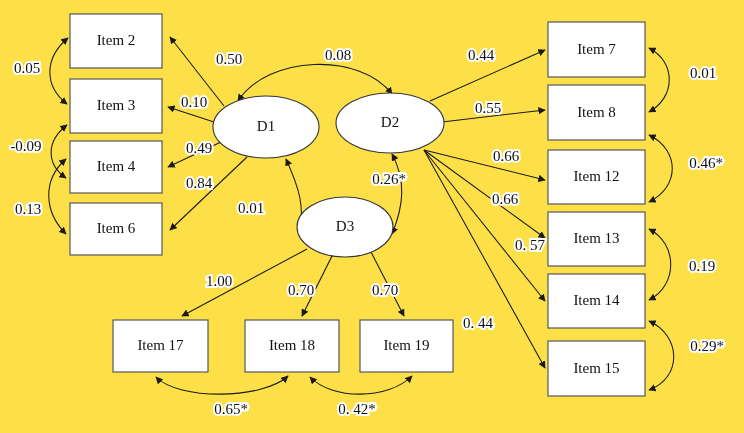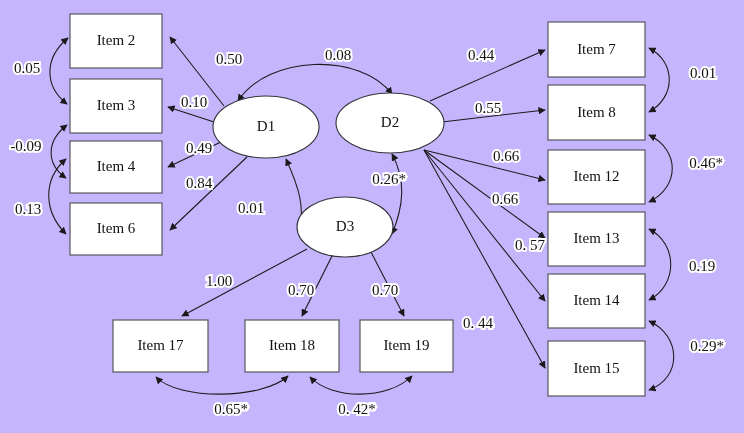--- a/index.html
+++ b/index.html
@@ -1,17 +1,17 @@
 <!DOCTYPE html>
 <html><head>
 <meta charset="utf-8">
 <style>
   html,body{margin:0;padding:0;background:#ffffff;}
   body{width:744px;height:433px;overflow:hidden;font-family:"Liberation Serif",serif;}
-  #diagram{position:relative;width:744px;height:433px;background:#c4b5fd;}
+  #diagram{position:relative;width:744px;height:433px;background:#fde047;}
   svg#canvas{position:absolute;left:0;top:0;width:744px;height:433px;}
   .box-label,.lat-label,.path-label{
     font-family:"Liberation Serif",serif;
     fill:#111111;
     font-size:15px;
     text-anchor:middle;
     dominant-baseline:middle;
   }
   .path-label{font-size:15px;}
   rect.node-box{fill:#ffffff;stroke:#55585c;stroke-width:1.2;}

